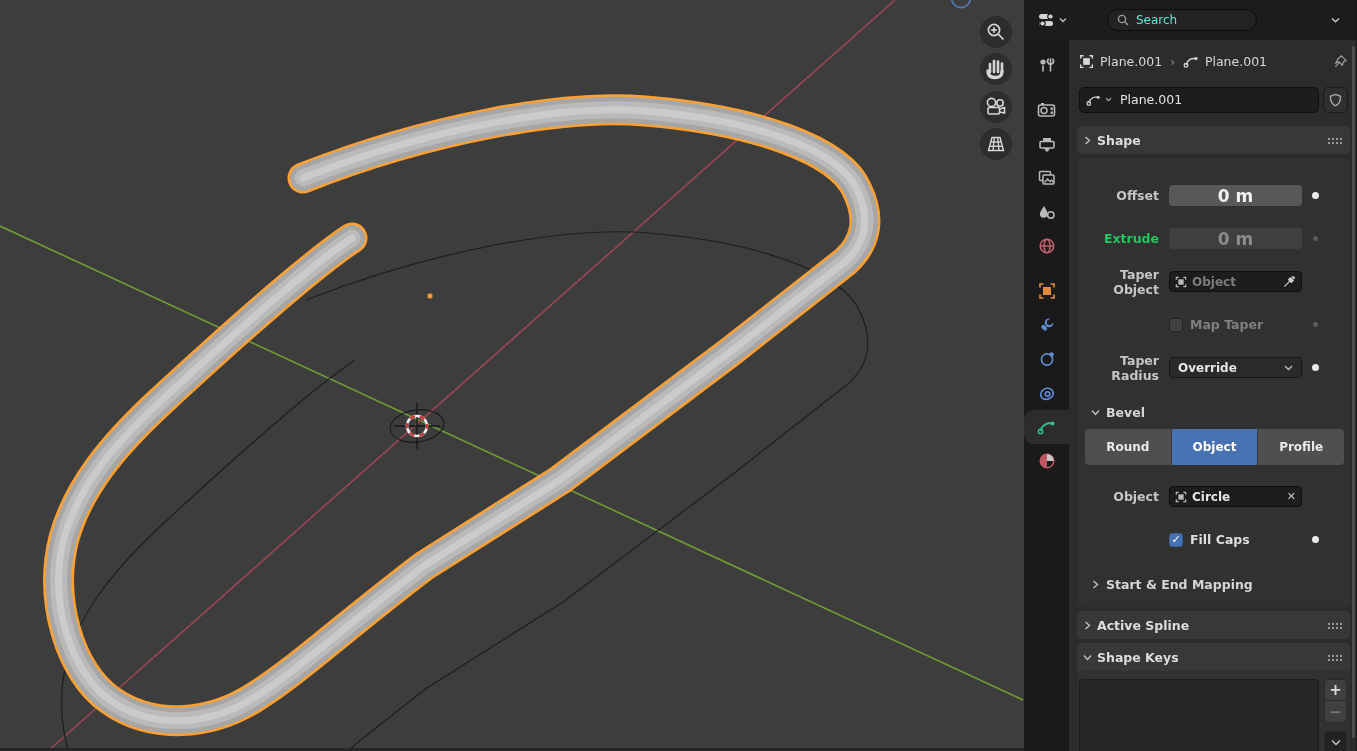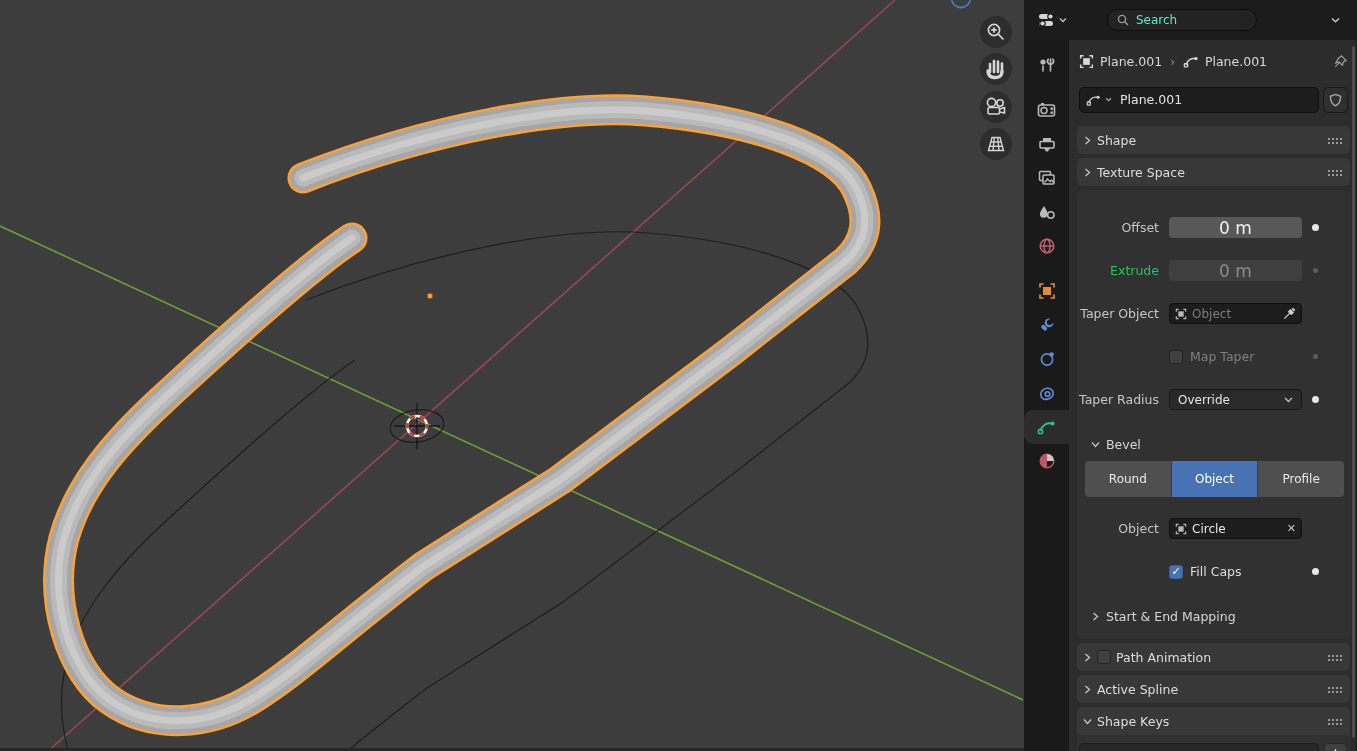--- a/index.html
+++ b/index.html
@@ -28,21 +28,21 @@
   .breadcrumb { display:flex; align-items:center; gap:6px; padding:11px 2px 0 2px; height:32px;}
   .breadcrumb .crumb { color:#d8d8d8; font-size:12.5px; }
   .breadcrumb .sep { color:#909090; font-size:12px; padding:0 2px;}
   .breadcrumb .pin { margin-left:auto; }
 
   .name-row { display:flex; align-items:center; margin:14px 2px 0 2px; gap:4px; height:27px;}
   .id-field { flex:1; height:26px; background:#1d1d1d; border:1px solid #0f0f0f; border-radius:5px; display:flex; align-items:center; padding:0 6px; gap:4px;}
   .id-field .nm { color:#e4e4e4; font-size:12.5px; margin-left:4px;}
   .shield-btn { width:25px; height:26px; background:#2f2f2f; border:1px solid #1a1a1a; border-radius:5px; display:flex; align-items:center; justify-content:center;}
 
-  .panel { background:#313131; border-radius:5px; margin-top:4px; overflow:hidden;}
+  .panel { background:#313131; border-radius:5px; margin-top:4px; overflow:hidden;font-weight:bold;}
   .panel-hd { height:28px; background:#383838; display:flex; align-items:center; padding:0 8px 0 6px; gap:5px; cursor:pointer;}
   .panel-hd .ttl { color:#dddddd; font-size:12.5px; }
   .grip { margin-left:auto; width:15px; height:7px; flex:none;
           background-image:radial-gradient(circle, #9a9a9a 1px, transparent 1.2px);
           background-size:4px 4px; background-position:0 0; }
   .panel-body { padding:6px 0 10px 0; }
 
   .row { display:flex; align-items:center; height:23px; margin:20px 0; }
   .row .lbl { width:92px; text-align:right; color:#c6c6c6; font-size:12.5px; padding-right:10px; flex:none;}
   .row .lbl.dis { color:#22c55e; }
@@ -358,29 +358,20 @@
         <div class="panel">
           <div class="panel-hd">
             <svg width="9" height="9" viewBox="0 0 9 9">
                 <path d="M2.5 1 L6.5 4.5 L2.5 8" stroke="#c0c0c0" stroke-width="1.4" fill="none"></path>
               </svg>
             <span class="ttl">Shape</span>
             <span class="grip"></span>
           </div>
         </div>
 
-        <div class="panel">
-          <div class="panel-hd">
-            <svg width="9" height="9" viewBox="0 0 9 9">
-                <path d="M2.5 1 L6.5 4.5 L2.5 8" stroke="#c0c0c0" stroke-width="1.4" fill="none"></path>
-              </svg>
-            <span class="ttl">Texture Space</span>
-            <span class="grip"></span>
-          </div>
-        </div>
 
         <div class="panel">
           <div class="panel-body">
 
             <div class="row">
               <span class="lbl">Offset</span>
               <div class="ctl slider">0 m</div>
               <span class="dotcol">
                   <span class="kdot"></span>
                 </span>
@@ -494,30 +485,20 @@
 
             <div class="subhd" style="margin-top:10px">
               <svg width="9" height="9" viewBox="0 0 9 9">
                   <path d="M2.5 1 L6.5 4.5 L2.5 8" stroke="#c0c0c0" stroke-width="1.4" fill="none"></path>
                 </svg>
               <span class="ttl">Start &amp; End Mapping</span>
             </div>
           </div>
         </div>
 
-        <div class="panel">
-          <div class="panel-hd">
-            <svg width="9" height="9" viewBox="0 0 9 9">
-                <path d="M2.5 1 L6.5 4.5 L2.5 8" stroke="#c0c0c0" stroke-width="1.4" fill="none"></path>
-              </svg>
-            <span class="chk"></span>
-            <span class="ttl">Path Animation</span>
-            <span class="grip"></span>
-          </div>
-        </div>
 
         <div class="panel">
           <div class="panel-hd">
             <svg width="9" height="9" viewBox="0 0 9 9">
                 <path d="M2.5 1 L6.5 4.5 L2.5 8" stroke="#c0c0c0" stroke-width="1.4" fill="none"></path>
               </svg>
             <span class="ttl">Active Spline</span>
             <span class="grip"></span>
           </div>
         </div>

